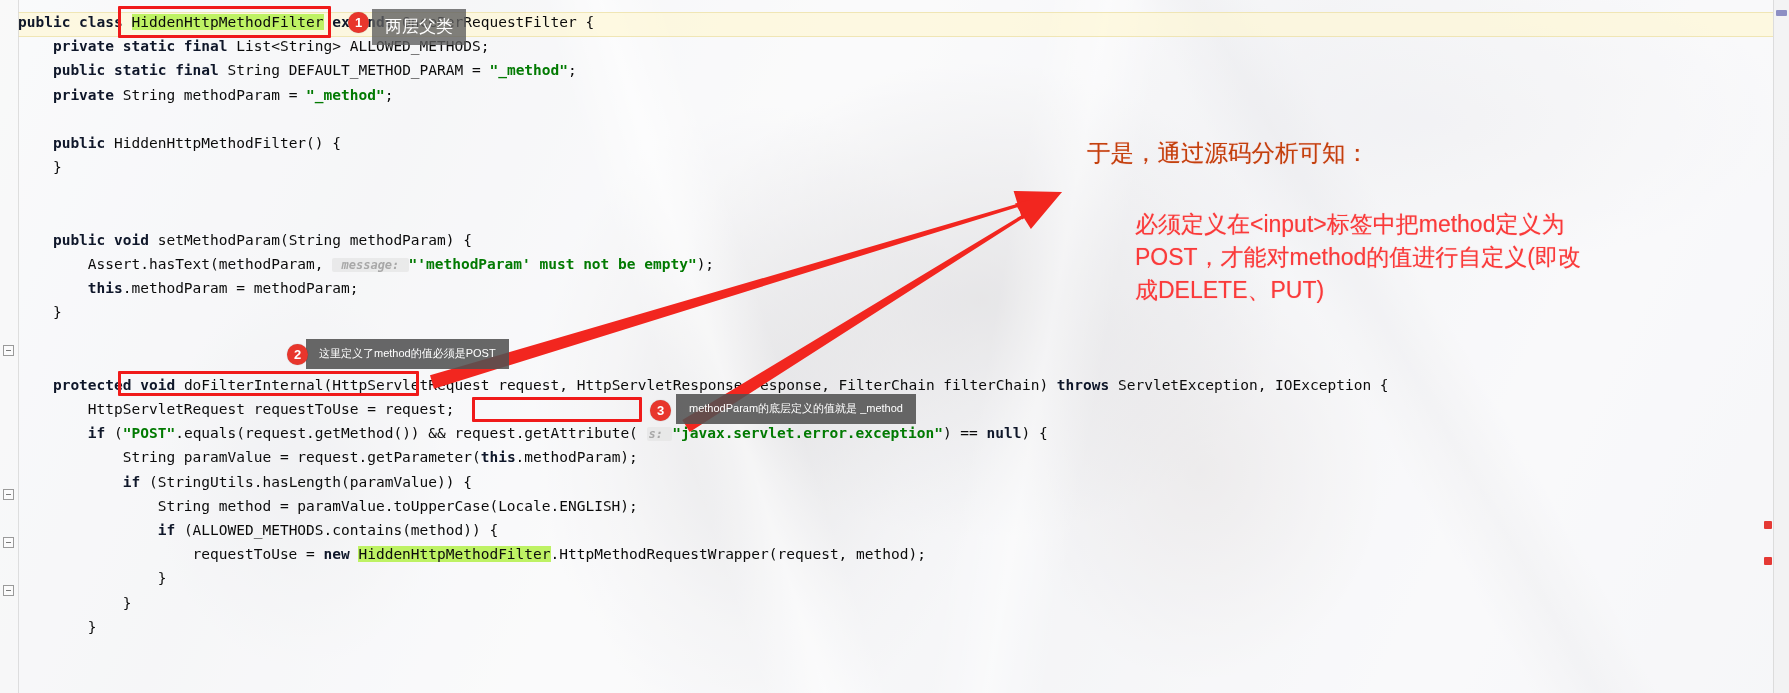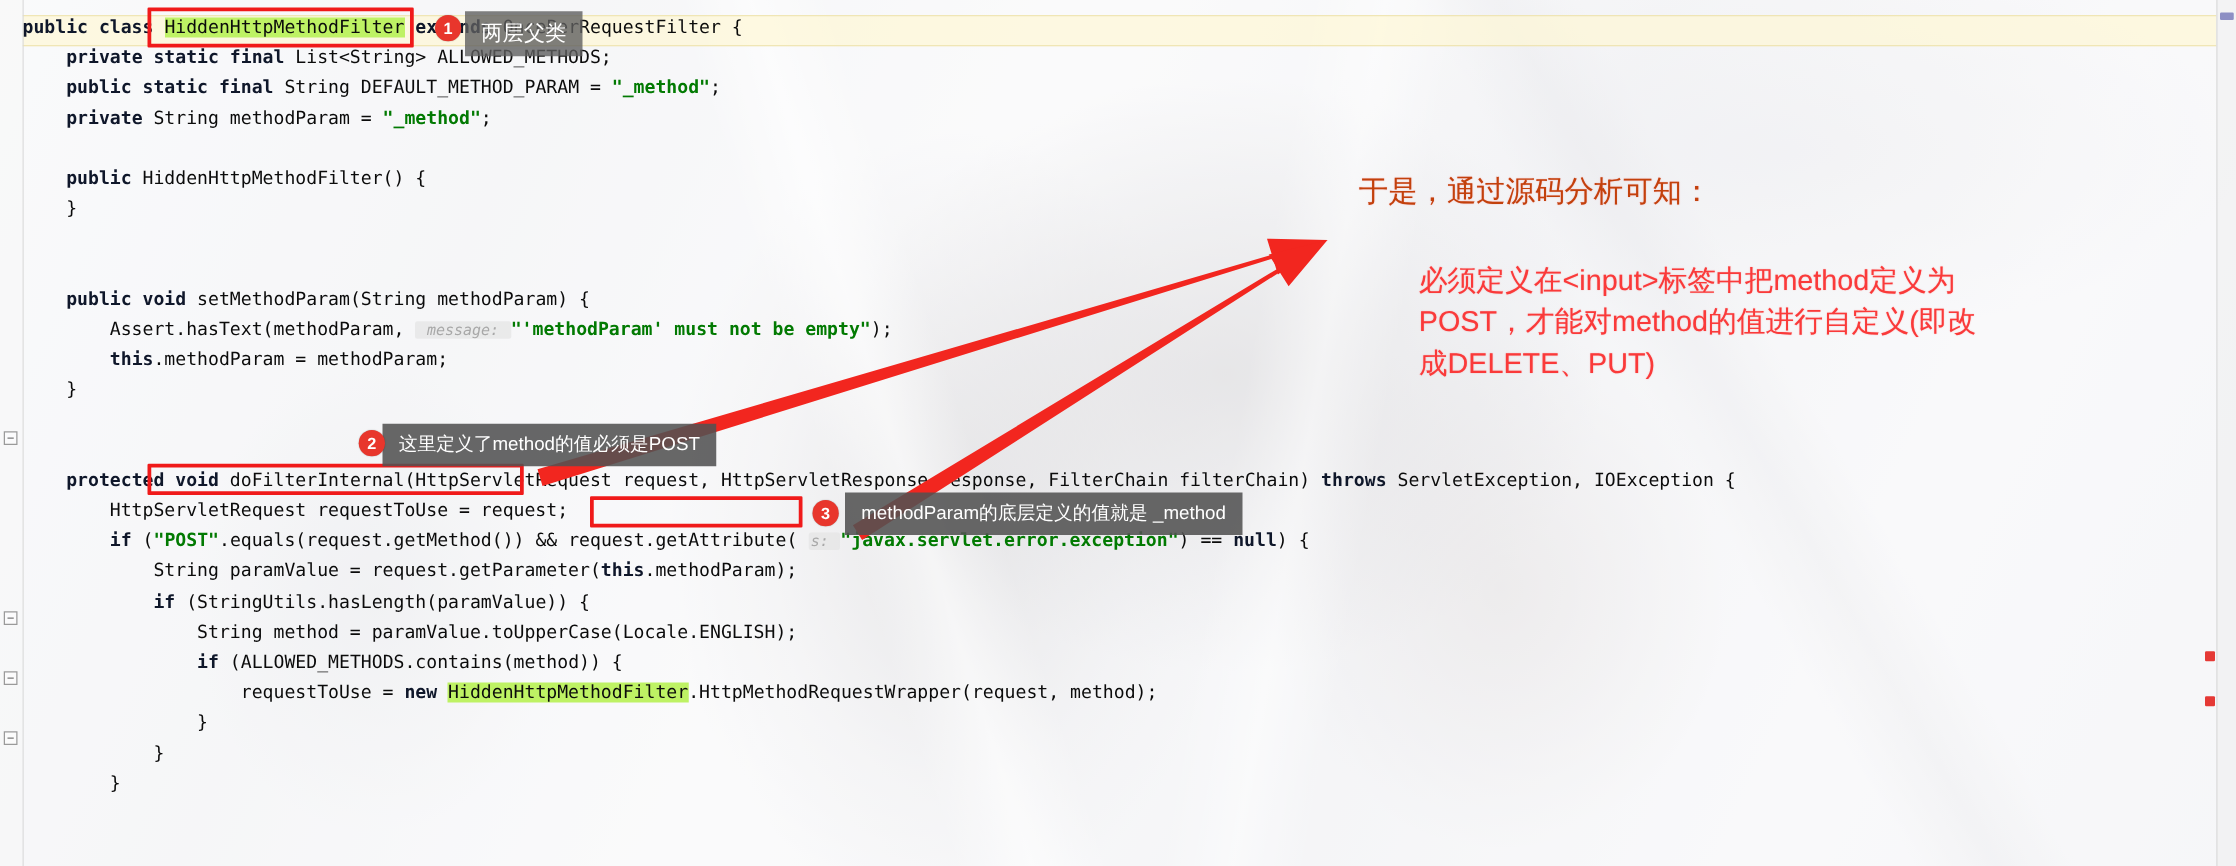--- a/index.html
+++ b/index.html
@@ -111,21 +111,21 @@
     font-size: 14.5px;
     line-height: 24.2px;
     white-space: pre;
     color: #0b0b0b;
   }
   .code .ln { display: block; height: 24.2px; }
   .kw   { color: #0f172a; font-weight: bold; }
   .str  { color: #027a02; font-weight: bold; }
   .hl   { background: #bef264; }
   .hint { color: #a8a8a8; background: rgba(228,228,228,0.7); font-style: italic;
-          font-size: 12px; padding: 0 2px; border-radius: 2px; }
+          font-size: 12px; padding: 0 2px; border-radius: 2px; font-weight: bold; }
 
   
   .redbox {
     position: absolute;
     border: 3px solid #f01a1a;
     box-sizing: border-box;
     border-radius: 1px;
   }
 
   
@@ -143,21 +143,21 @@
     z-index: 40;
     box-shadow: 0 0 1px rgba(0,0,0,0.35);
   }
 
   
   .tip {
     position: absolute;
     background: rgba(82,82,82,0.88);
     color: #ffffff;
     font-family: "Liberation Sans", sans-serif;
-    font-size: 15px;
+    font-size: 11px;
     line-height: 1;
     padding: 9px 13px 10px 13px;
     white-space: nowrap;
     z-index: 35;
   }
   .tip.t1 { font-size: 17px; background: rgba(95,95,95,0.80); }
 
   
   .callout {
     position: absolute;

